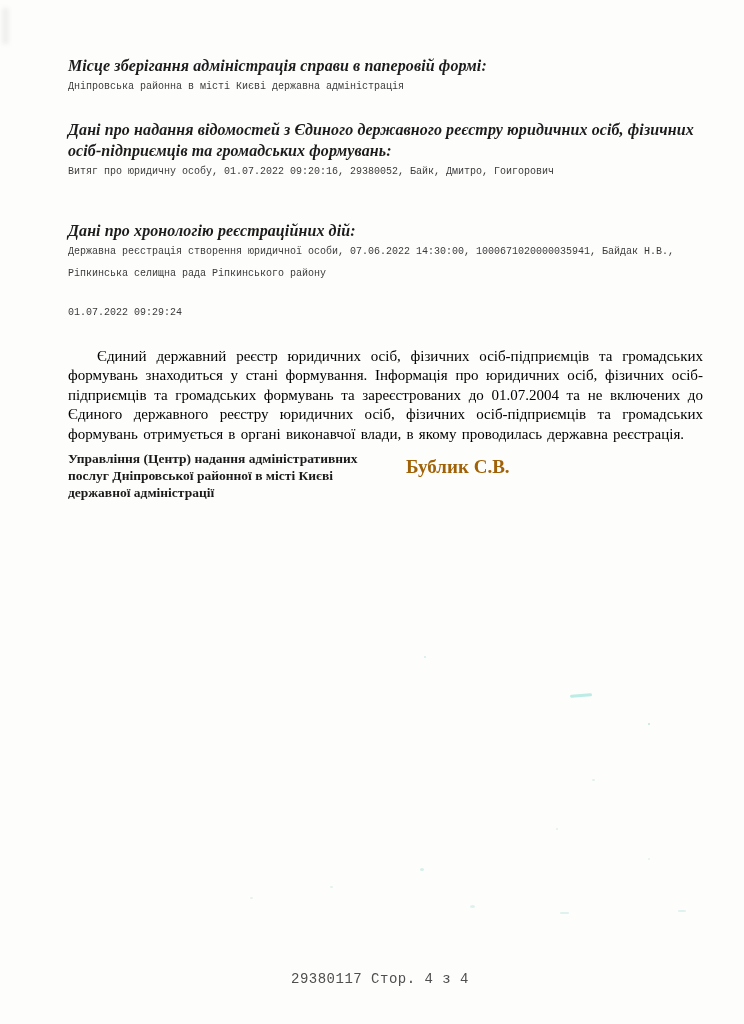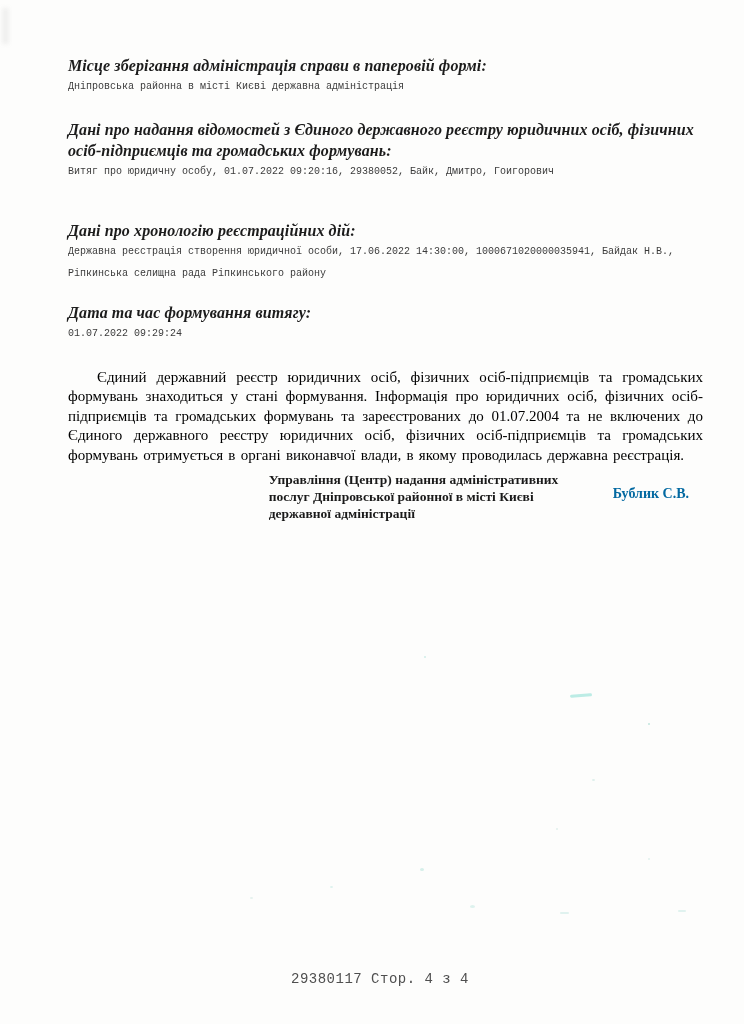--- a/index.html
+++ b/index.html
@@ -49,38 +49,38 @@
     font-family: "Liberation Serif", serif;
     font-size: 15px;
     line-height: 19.4px;
     color: #000000;
     text-align: justify;
     text-indent: 29px;
     word-spacing: 1.5px;
   }
   .signature-row {
     display: flex;
-    justify-content: flex-end;
+    justify-content: flex-start;
     align-items: flex-start;
     width: 635px;
   }
   .issuer {
     margin: 0;
     width: 330px;
     font-weight: bold;
     font-size: 13.5px;
     line-height: 17px;
     color: #1a1a1a;
   }
   .signer {
-    margin: 14px;
+    margin: 8px;
     font-weight: bold;
-    font-size: 14px;
+    font-size: 19px;
     line-height: 17px;
-    color: #0369a1;
+    color: #a16207;
     white-space: nowrap;
   }
   .footer {
     position: absolute;
     top: 971px;
     left: 8px;
     width: 744px;
     text-align: center;
     font-family: "Liberation Mono", "DejaVu Sans Mono", monospace;
     font-size: 14px;
@@ -107,28 +107,27 @@
       <p class="field-value">Дніпровська районна в місті Києві державна адміністрація</p>
     </section>
 
     <section class="field s2">
       <h3 class="field-heading">Дані про надання відомостей з Єдиного державного реєстру юридичних осіб, фізичних осіб-підприємців та громадських формувань:</h3>
       <p class="field-value">Витяг про юридичну особу, 01.07.2022 09:20:16, 29380052, Байк, Дмитро, Гоигорович</p>
     </section>
 
     <section class="field s3">
       <h3 class="field-heading">Дані про хронологію реєстраційних дій:</h3>
-      <p class="field-value">Державна реєстрація створення юридичної особи, 17.06.2022 14:30:00, 1000671020000035941, Байдак Н.В., Ріпкинська селищна рада Ріпкинського району</p>
+      <p class="field-value">Державна реєстрація створення юридичної особи, 07.06.2022 14:30:00, 1000671020000035941, Байдак Н.В., Ріпкинська селищна рада Ріпкинського району</p>
     </section>
 
     <section class="field s4">
     </section>
 
     <section class="field s5">
-      <h3 class="field-heading">Дата та час формування витягу:</h3>
       <p class="field-value">01.07.2022 09:29:24</p>
     </section>
 
     <p class="notice">Єдиний державний реєстр юридичних осіб, фізичних осіб-підприємців та громадських формувань знаходиться у стані формування. Інформація про юридичних осіб, фізичних осіб-підприємців та громадських формувань та зареєстрованих до 01.07.2004 та не включених до Єдиного державного реєстру юридичних осіб, фізичних осіб-підприємців та громадських формувань отримується в органі виконавчої влади, в якому проводилась державна реєстрація.</p>
 
     <div class="signature-row">
       <p class="issuer">Управління (Центр) надання адміністративних послуг Дніпровської районної в місті Києві державної адміністрації</p>
       <p class="signer">Бублик С.В.</p>
     </div>
 

